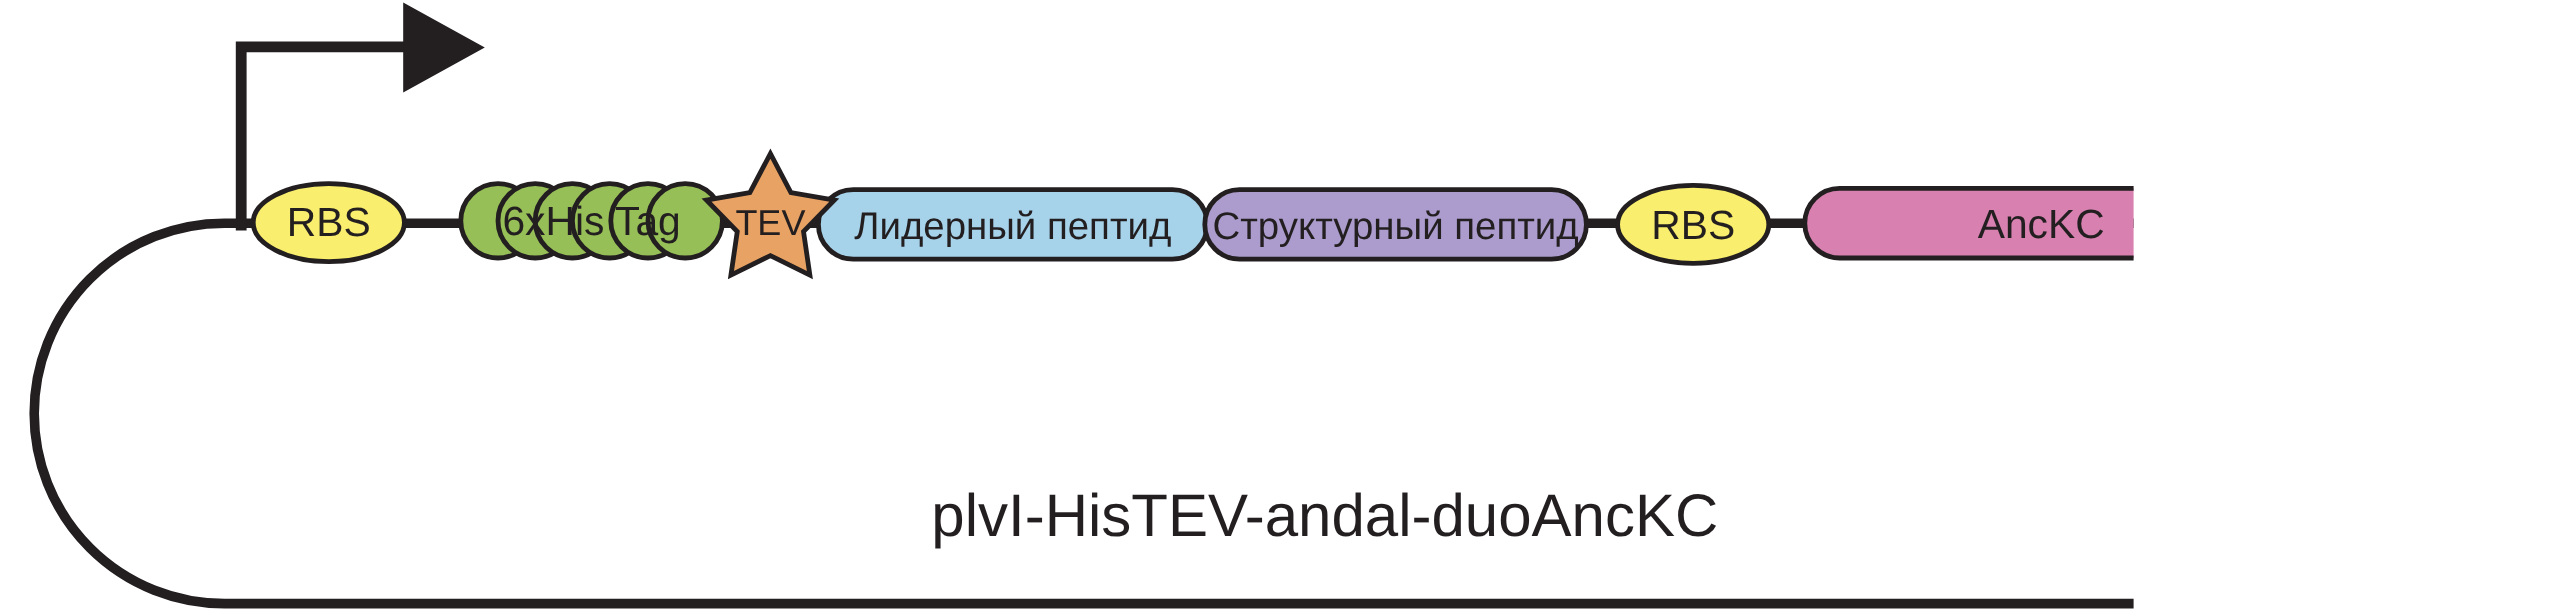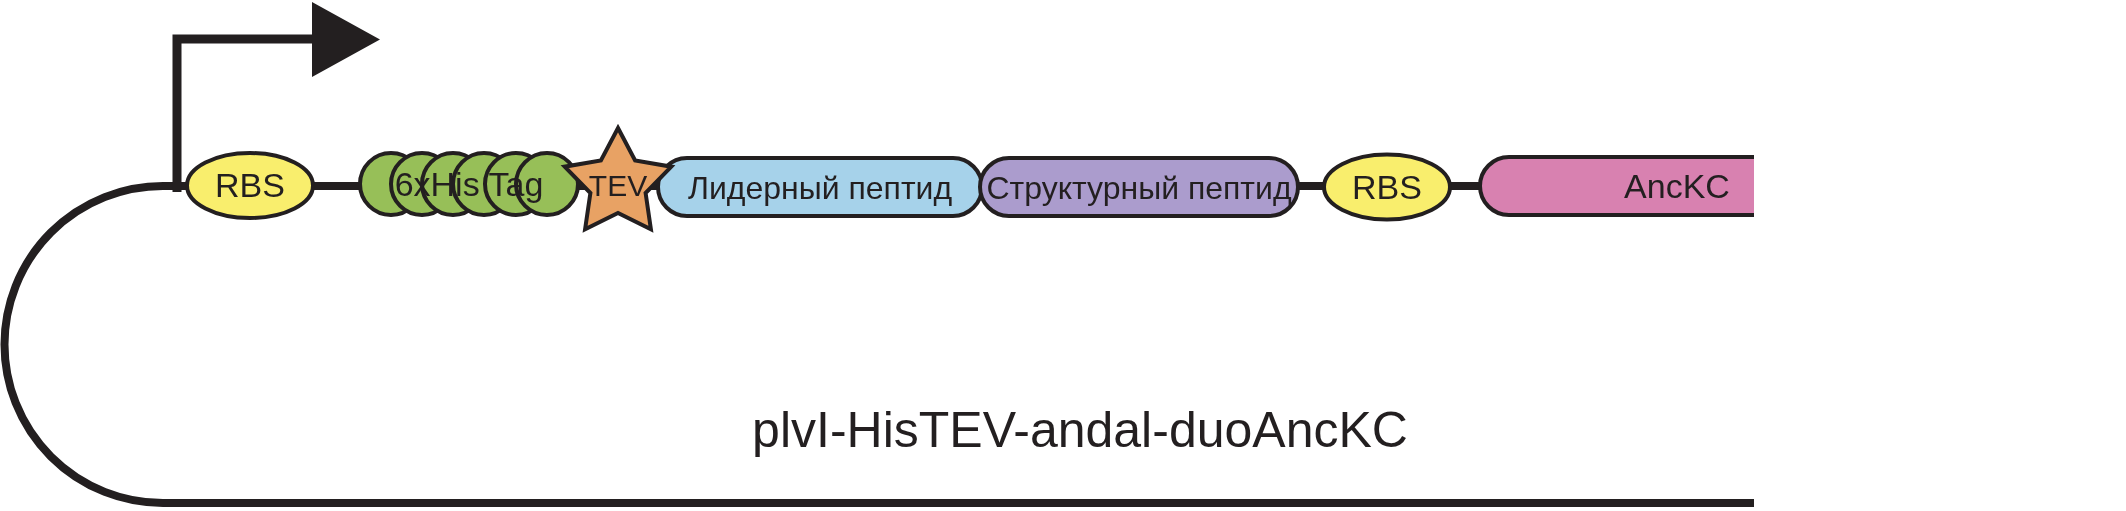--- a/index.html
+++ b/index.html
@@ -2,20 +2,21 @@
 <html><head>
 <meta charset="utf-8">
 <style>
   html, body { margin: 0; padding: 0; background: #ffffff; }
   .canvas {
     position: relative;
     width: 1754px;
     height: 511px;
     background: #ffffff;
     overflow: hidden;
+    margin-left: 24px;
   }
   svg { display: block; }
   .outline { stroke: #231f20; stroke-width: 4; }
   .backbone { fill: none; stroke: #231f20; stroke-width: 8; }
   .promoter-line { fill: none; stroke: #231f20; stroke-width: 9; }
   .promoter-head { fill: #231f20; stroke: none; }
   text {
     fill: #231f20;
     font-family: "Liberation Sans", "DejaVu Sans", sans-serif;
     text-anchor: middle;

